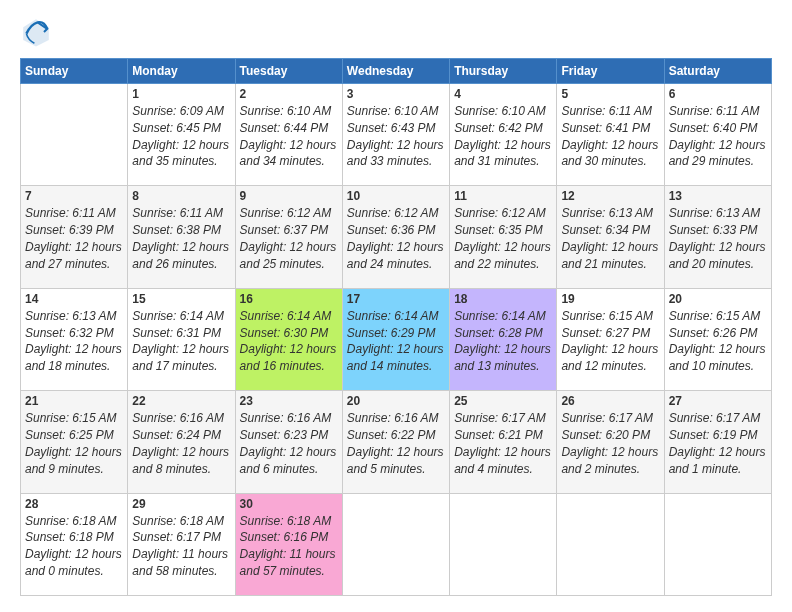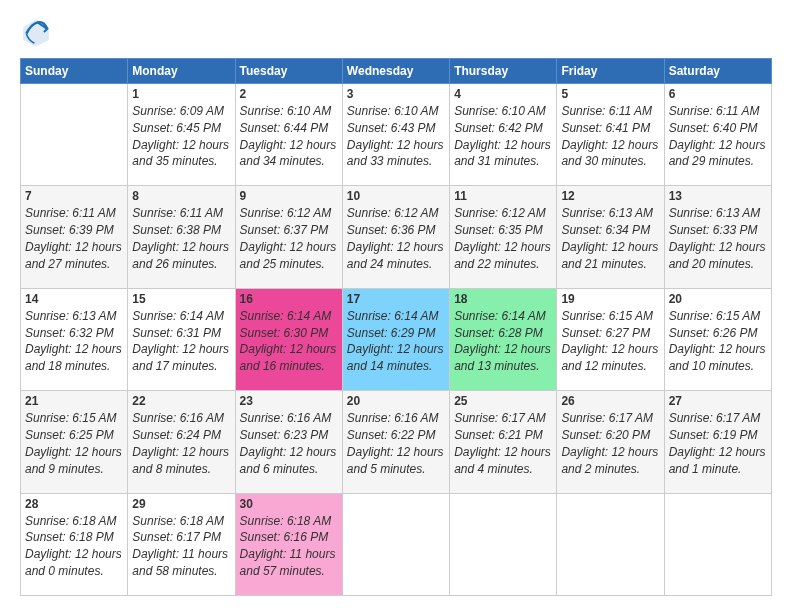--- a/index.html
+++ b/index.html
@@ -187,29 +187,29 @@
         </tr>
         <tr>
           <td style="background: rgb(255, 255, 255);">
             <span class="day-num">14</span>
             <div class="cell-text">Sunrise: 6:13 AM<br>Sunset: 6:32 PM<br>Daylight: 12 hours<br>and 18 minutes.</div>
           </td>
           <td style="background: rgb(255, 255, 255);">
             <span class="day-num">15</span>
             <div class="cell-text">Sunrise: 6:14 AM<br>Sunset: 6:31 PM<br>Daylight: 12 hours<br>and 17 minutes.</div>
           </td>
-          <td style="background: #ec4899;">
+          <td style="background: #bef264;">
             <span class="day-num">16</span>
             <div class="cell-text">Sunrise: 6:14 AM<br>Sunset: 6:30 PM<br>Daylight: 12 hours<br>and 16 minutes.</div>
           </td>
           <td style="background: #7dd3fc;">
             <span class="day-num">17</span>
             <div class="cell-text">Sunrise: 6:14 AM<br>Sunset: 6:29 PM<br>Daylight: 12 hours<br>and 14 minutes.</div>
           </td>
-          <td style="background: #86efac;">
+          <td style="background: #c4b5fd;">
             <span class="day-num">18</span>
             <div class="cell-text">Sunrise: 6:14 AM<br>Sunset: 6:28 PM<br>Daylight: 12 hours<br>and 13 minutes.</div>
           </td>
           <td style="background: rgb(255, 255, 255);">
             <span class="day-num">19</span>
             <div class="cell-text">Sunrise: 6:15 AM<br>Sunset: 6:27 PM<br>Daylight: 12 hours<br>and 12 minutes.</div>
           </td>
           <td style="background: rgb(255, 255, 255);">
             <span class="day-num">20</span>
             <div class="cell-text">Sunrise: 6:15 AM<br>Sunset: 6:26 PM<br>Daylight: 12 hours<br>and 10 minutes.</div>

